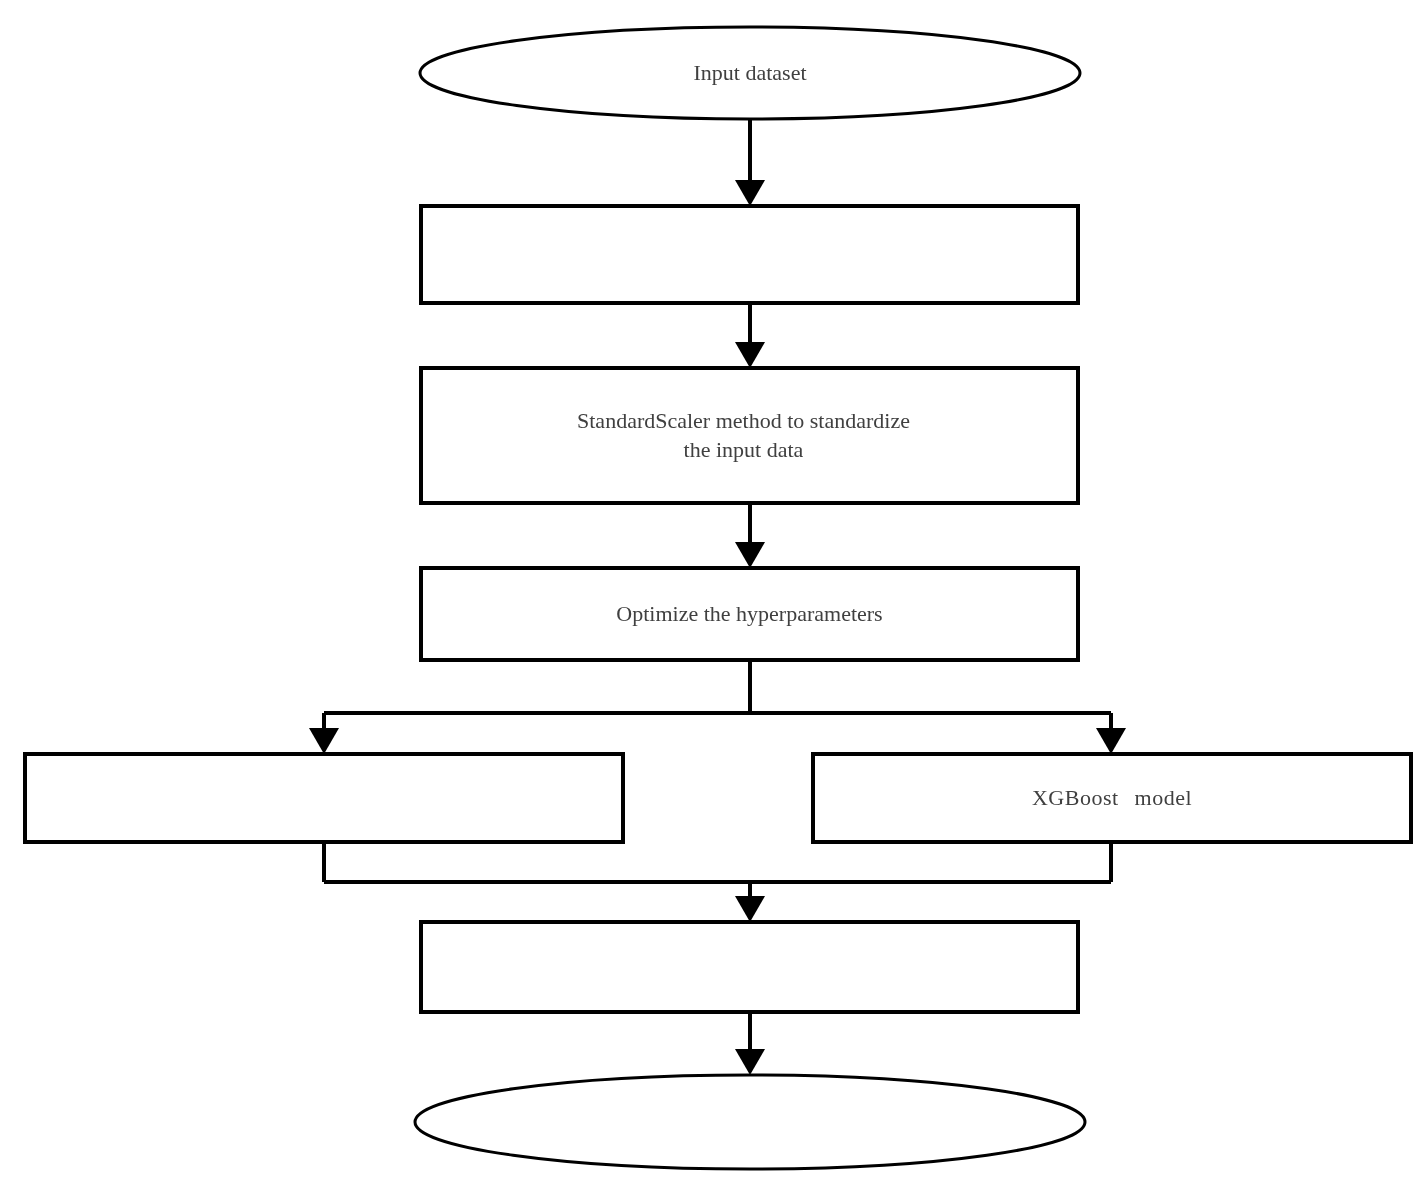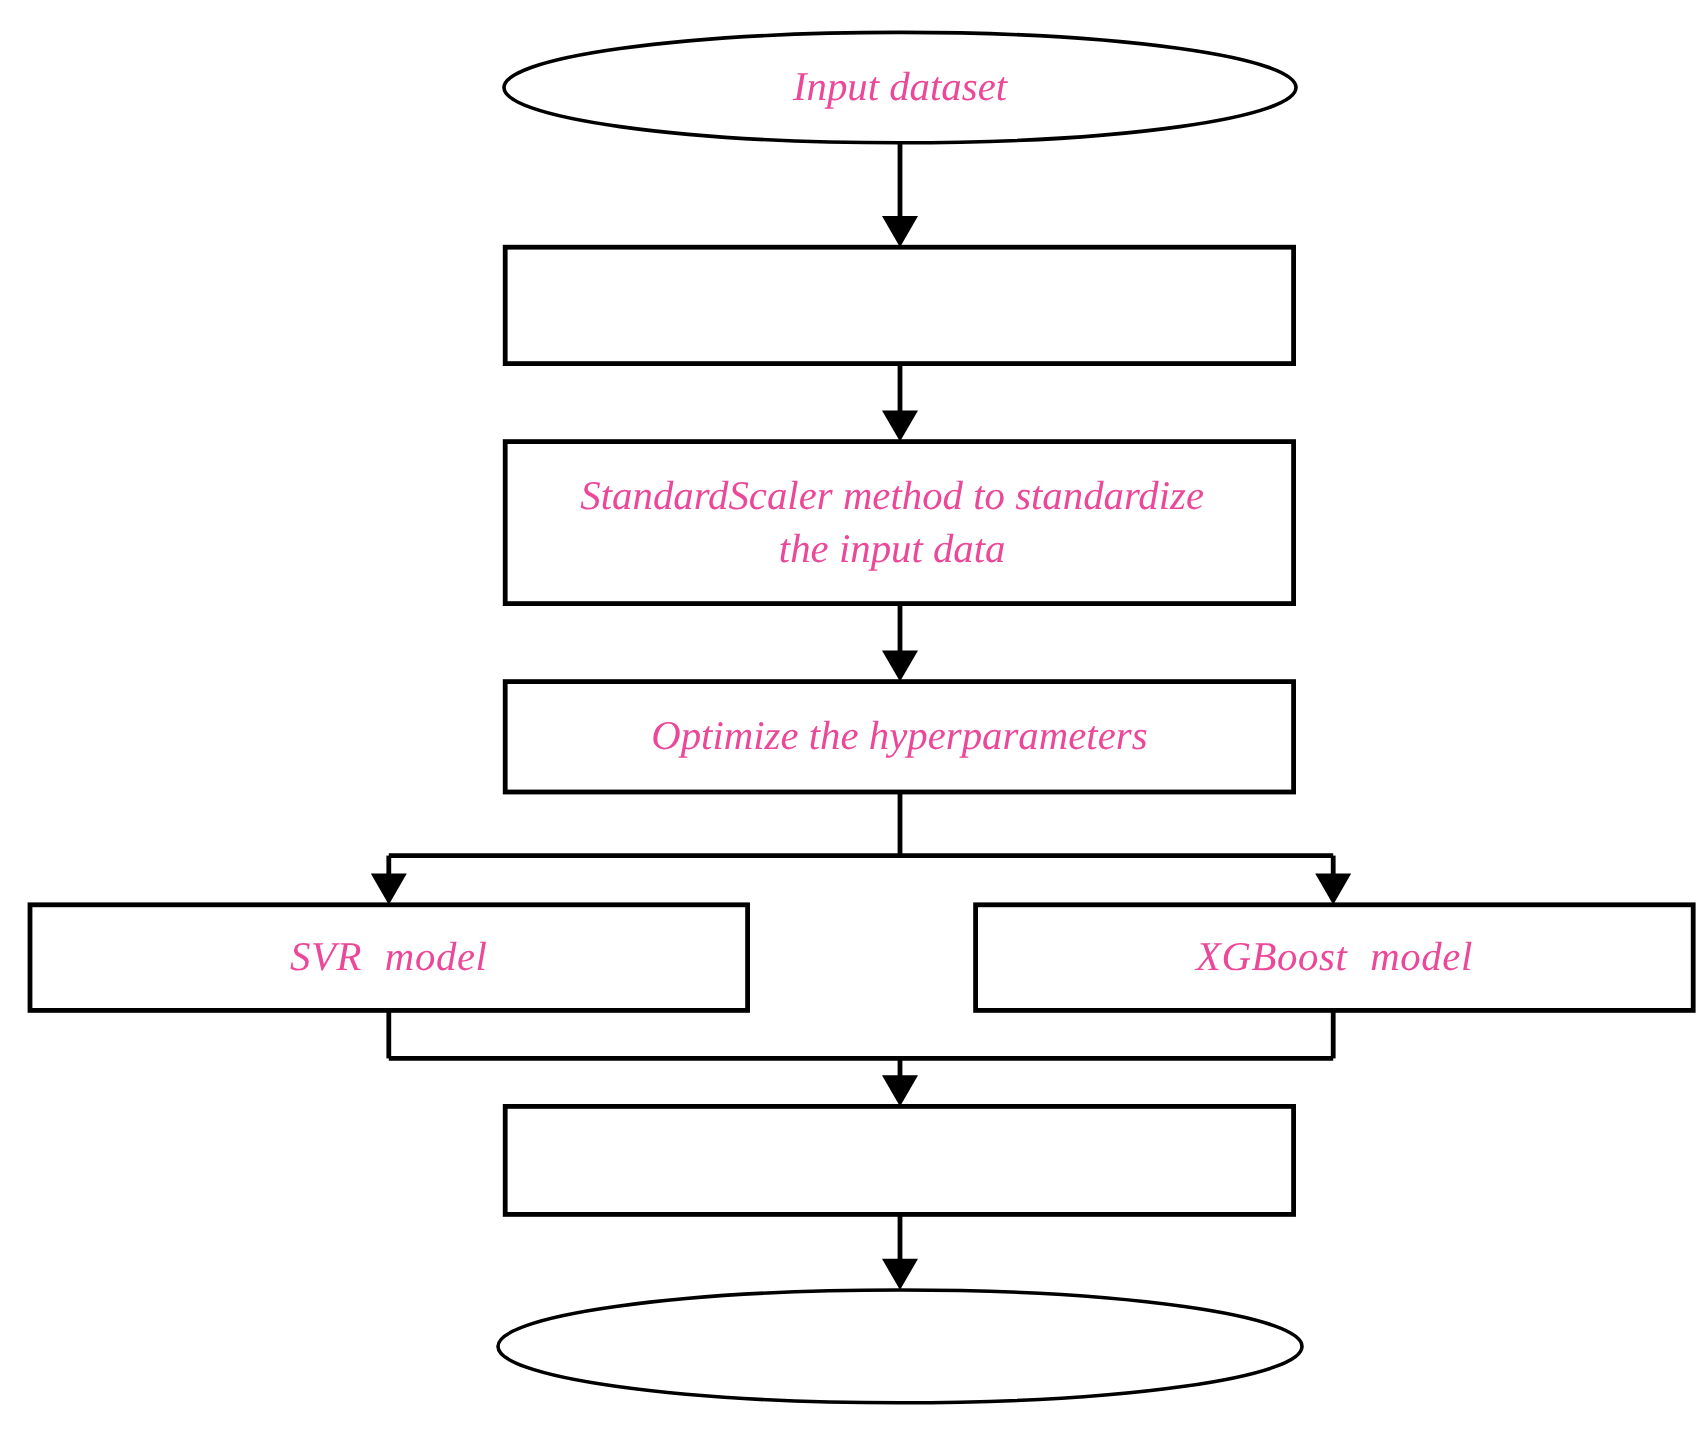--- a/index.html
+++ b/index.html
@@ -40,27 +40,26 @@
   .arrow-head {
     fill: #000000;
     stroke: none;
   }
   .node-label {
     position: absolute;
     display: flex;
     align-items: center;
     justify-content: center;
     text-align: center;
-    color: #ec4899;
+    color: #404040;
     font-family: "Liberation Serif", "DejaVu Serif", serif;
-    font-size: 34px;
+    font-size: 22px;
     line-height: 1.28;
     white-space: pre-line;
     pointer-events: none;
-    font-style: italic;
   }
   .label-spaced {
     letter-spacing: 0.5px;
     word-spacing: 10px;
   }
 </style>
 </head>
 <body>
 
 <div id="flowchart-root">
@@ -123,19 +122,18 @@
   </svg>
 
   <div class="node-label" style="left:420px; top:27px; width:660px; height:92px;">Input dataset</div>
 
 
   <div class="node-label" style="left:415px; top:368px; width:657px; height:135px;">StandardScaler method to standardize
 the input data</div>
 
   <div class="node-label" style="left:421px; top:568px; width:657px; height:92px;">Optimize the hyperparameters</div>
 
-  <div class="node-label label-spaced" style="left:25px; top:754px; width:598px; height:88px;">SVR  model</div>
 
   <div class="node-label label-spaced" style="left:813px; top:754px; width:598px; height:88px;">XGBoost  model</div>
 
 
 
 </div>
 
 </body></html>

